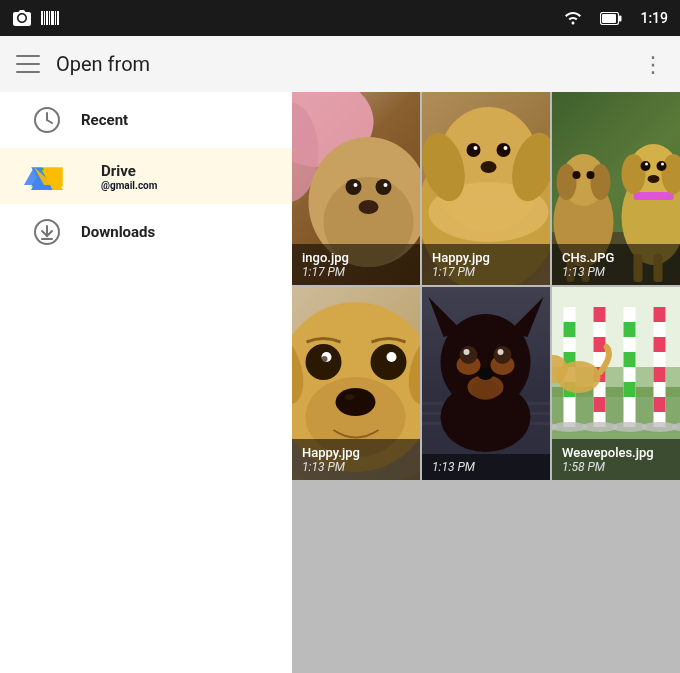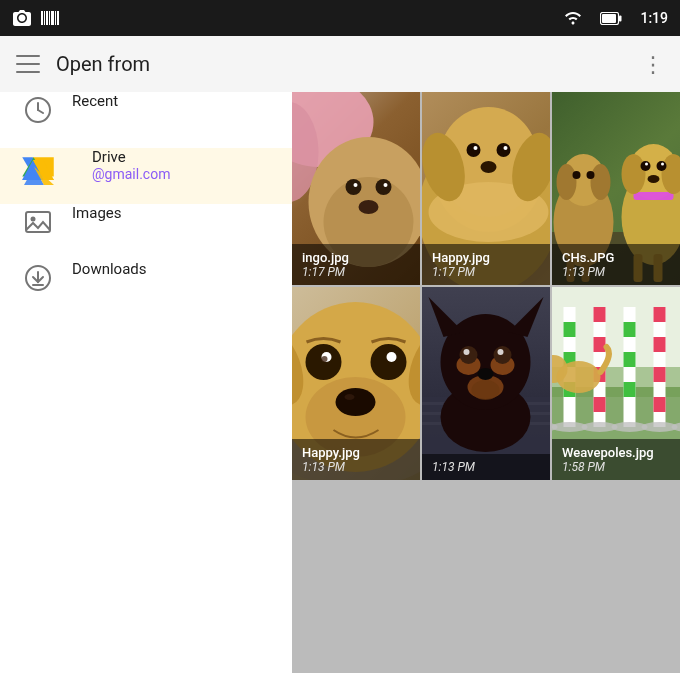--- a/index.html
+++ b/index.html
@@ -83,25 +83,26 @@
     .sidebar {
       width: 292px;
       height: 100%;
       background: white;
       z-index: 50;
       flex-shrink: 0;
     }
 
     .sidebar-item {
       display: flex;
-      align-items: flex-start;
-      padding: 0 20px;
+      align-items: center;
+      padding: 0 29px;
       height: 56px;
       cursor: pointer;
       position: relative;
+      font-weight: bold;
     }
 
     .sidebar-item.active {
       background: #fff9e6;
       gap: 20px;
     }
 
     .sidebar-item-icon {
       width: 36px;
       height: 36px;
@@ -116,22 +117,22 @@
       display: flex;
       flex-direction: column;
     }
 
     .sidebar-item-label {
       font-size: 15px;
       color: #212121;
     }
 
     .sidebar-item-sub {
-      font-size: 14px;
-      color: #8b5cf6;
+      font-size: 10px;
+      color: #0f172a;
     }
 
     
     .image-grid {
       flex: 1;
       display: grid;
       grid-template-columns: 1fr 1fr 1fr;
       grid-template-rows: repeat(3, 193px);
       gap: 2px;
       background: #bbb;
@@ -289,32 +290,20 @@
           <polygon points="10,4 30,22 20,22" fill="#FBBC05" opacity="0.9"></polygon>
           <polygon points="0,22 30,22 20,22" fill="#34A853" opacity="0.9"></polygon>
         </svg>
       </div>
       <div class="sidebar-item-content">
         <span class="sidebar-item-label">Drive</span>
         <span class="sidebar-item-sub">@gmail.com</span>
       </div>
     </div>
 
-    <div class="sidebar-item">
-      <div class="sidebar-item-icon">
-        <svg width="28" height="28" viewBox="0 0 28 28" fill="none">
-          <rect x="2" y="4" width="24" height="20" rx="2" stroke="#757575" stroke-width="2" fill="none"></rect>
-          <circle cx="9" cy="11" r="2.5" fill="#757575"></circle>
-          <polyline points="2,22 9,15 14,20 19,14 26,22" stroke="#757575" stroke-width="2" fill="none"></polyline>
-        </svg>
-      </div>
-      <div class="sidebar-item-content">
-        <span class="sidebar-item-label">Images</span>
-      </div>
-    </div>
 
     <div class="sidebar-item">
       <div class="sidebar-item-icon">
         <svg width="28" height="28" viewBox="0 0 28 28" fill="none">
           <circle cx="14" cy="14" r="12" stroke="#757575" stroke-width="2" fill="none"></circle>
           <polyline points="9,13 14,18 19,13" stroke="#757575" stroke-width="2" fill="none" stroke-linecap="round"></polyline>
           <line x1="14" y1="8" x2="14" y2="18" stroke="#757575" stroke-width="2" stroke-linecap="round"></line>
           <line x1="9" y1="21" x2="19" y2="21" stroke="#757575" stroke-width="2" stroke-linecap="round"></line>
         </svg>
       </div>

